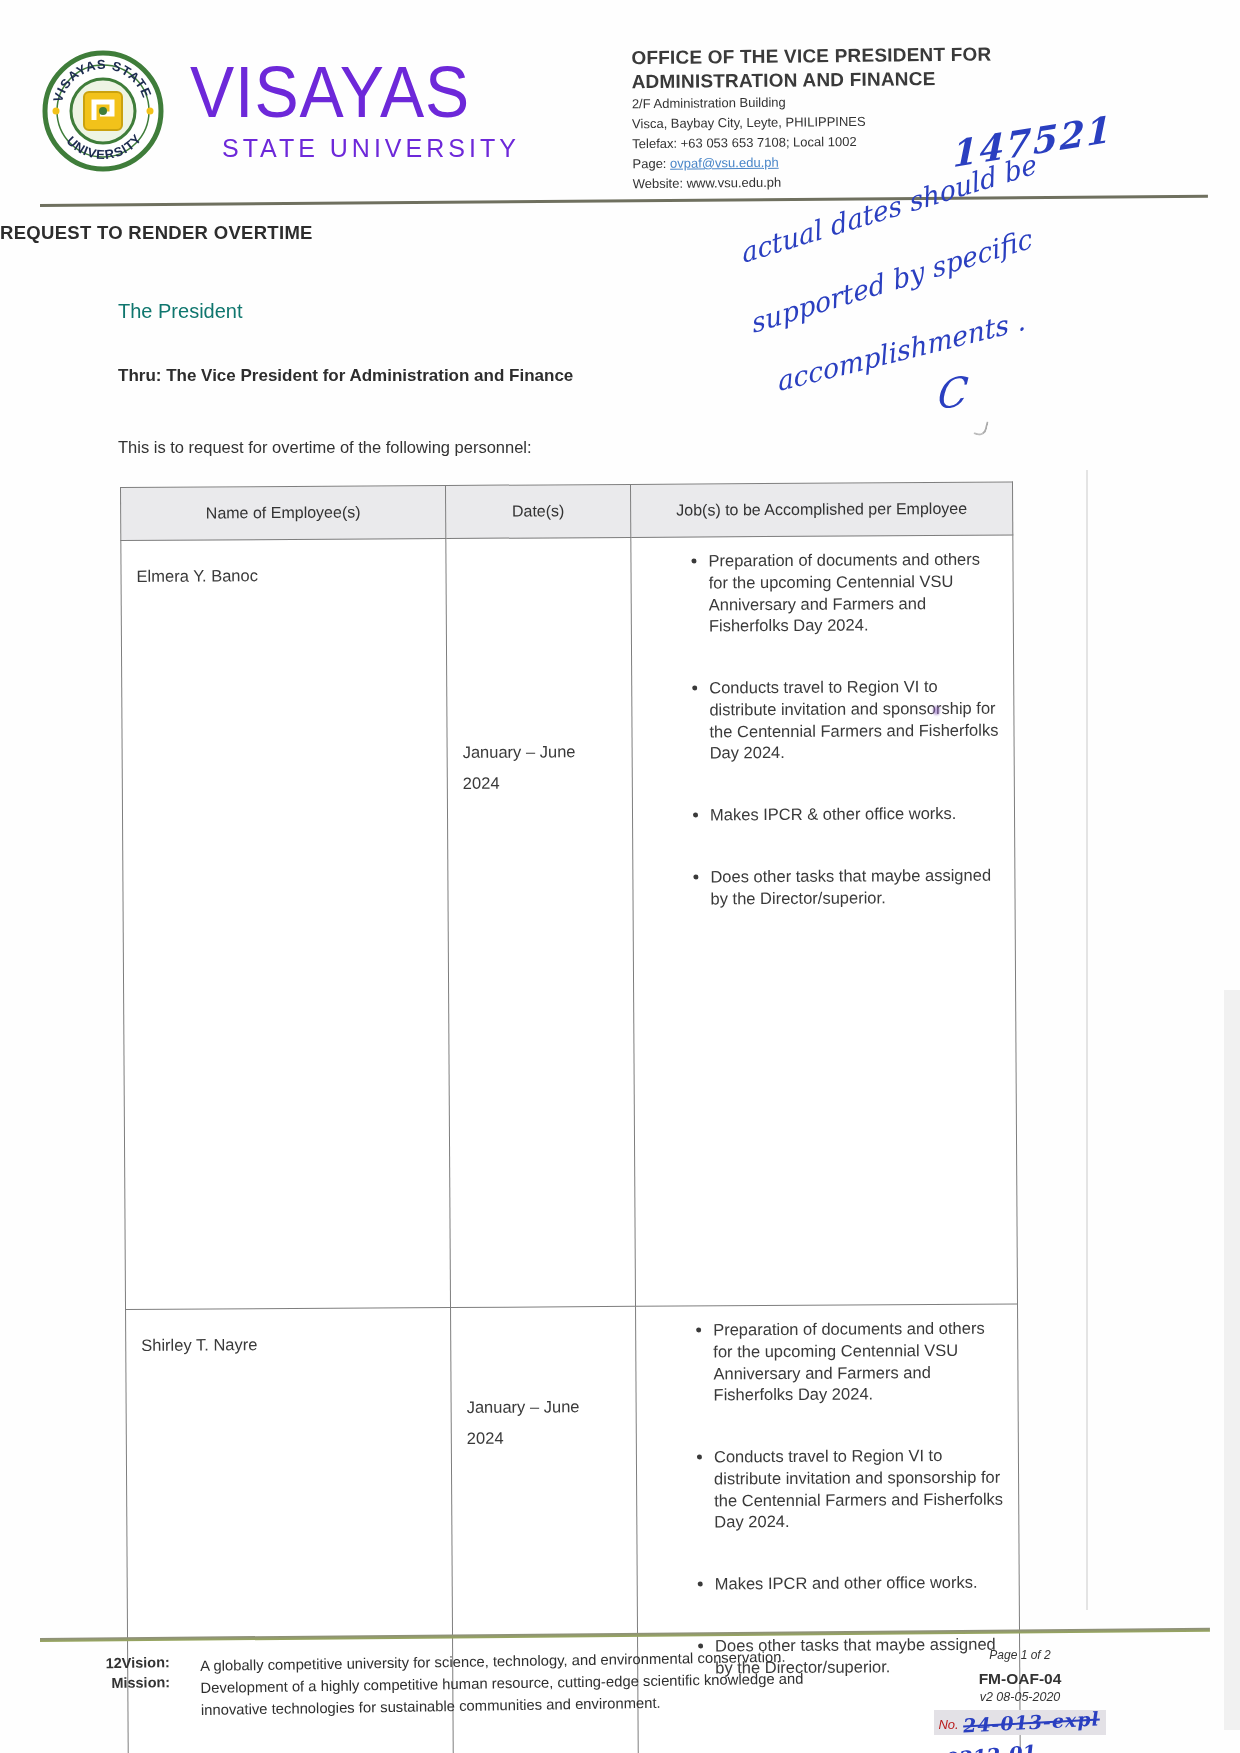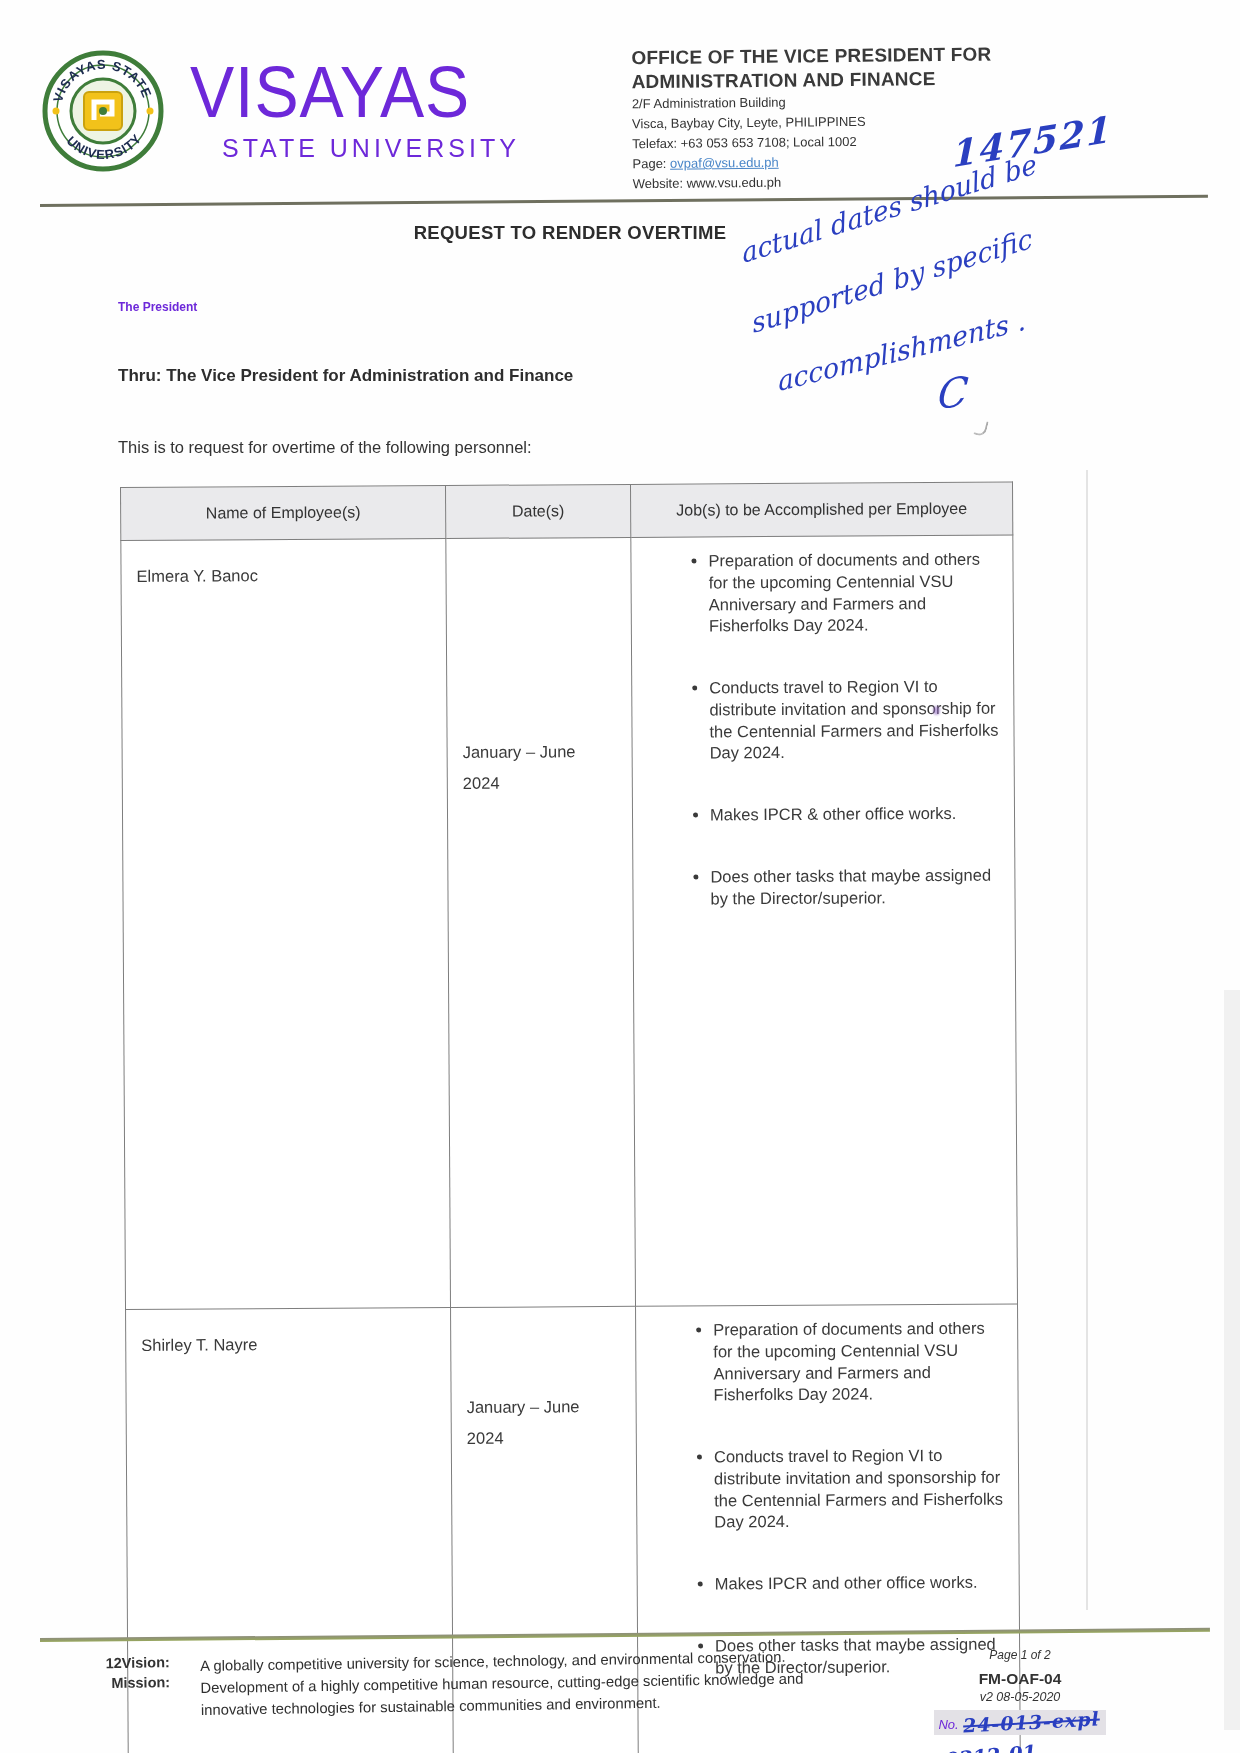--- a/index.html
+++ b/index.html
@@ -14,29 +14,29 @@
   .wm-main{font-size:72px;font-weight:500;letter-spacing:1px;transform:scaleX(.92);transform-origin:left;line-height:1;}
   .wm-sub{font-size:25px;letter-spacing:4px;margin:6px 9px 0 32px;font-weight:400;}
   .office-block{position:absolute;left:632px;top:44px;width:430px;transform:rotate(-0.6deg);}
   .office-title{font-size:19px;font-weight:bold;color:#3a3a3a;line-height:1.25;letter-spacing:.2px;}
   .addr{font-size:13px;color:#333;line-height:1.55;}
   .addr a{color:#4a86c8;text-decoration:underline;}
   .hw{font-family:"DejaVu Serif", serif;font-style:italic;color:#2a3fc0;}
   .ref-number{position:absolute;left:952px;top:120px;font-size:36px;font-weight:600;transform:rotate(-9deg) skewX(-10deg);letter-spacing:2px;}
   .top-rule{position:absolute;left:40px;top:204px;width:1168px;height:3px;background:#6f705f;transform:rotate(-0.45deg);transform-origin:left center;}
   
-  .doc-title{position:absolute;left:0;top:222px;width:1140px;text-align:center;font-size:18.5px;font-weight:bold;color:#2d2d2d;letter-spacing:.3px;}
+  .doc-title{position:absolute;left:0;top:222px;width:1140px;text-align:left;font-size:18.5px;font-weight:bold;color:#2d2d2d;letter-spacing:.3px;}
   .annotation{position:absolute;left:0;top:0;}
   .ann-line{position:absolute;font-size:27px;font-weight:500;white-space:nowrap;transform-origin:left center;}
   .ann-1{left:742px;top:238px;transform:rotate(-17deg) skewX(-8deg);}
   .ann-2{left:752px;top:308px;transform:rotate(-17deg) skewX(-8deg);}
   .ann-3{left:778px;top:366px;transform:rotate(-14deg) skewX(-8deg);}
   .ann-initial{left:938px;top:372px;font-size:40px;transform:rotate(-8deg) skewX(-12deg);}
   
-  .addressee{position:absolute;left:118px;top:300px;font-size:12px;font-weight:bold;color:#6d28d9;}
+  .addressee{position:absolute;left:118px;top:300px;font-size:20px;font-weight:normal;color:#0f766e;}
   .thru-line{position:absolute;left:118px;top:366px;font-size:17px;font-weight:bold;color:#2d2d2d;}
   .intro-line{position:absolute;left:118px;top:438px;font-size:16.5px;color:#333;text-align:right;}
   
   .table-wrap{position:absolute;left:120px;top:487px;transform:rotate(-0.35deg);transform-origin:left top;}
   table.ot-table{border-collapse:collapse;table-layout:fixed;width:892px;background:#fff;}
   .ot-table col.c-name{width:325px;}
   .ot-table col.c-date{width:185px;}
   .ot-table col.c-jobs{width:382px;}
   .ot-table th{
     background:#eaeaec;border:1px solid #7e7e7e;font-weight:normal;
@@ -55,21 +55,21 @@
   .footer-rule{position:absolute;left:40px;top:1638px;width:1170px;height:4px;
     background:linear-gradient(to bottom,#8d8d7c 0%,#97a75c 100%);transform:rotate(-0.5deg);transform-origin:left center;}
   .footer-labels{position:absolute;left:60px;top:1655px;width:110px;text-align:right;font-size:14.5px;font-weight:bold;color:#333;transform:rotate(-0.9deg);}
   .footer-labels div{margin-bottom:4px;}
   .footer-text{position:absolute;left:200px;top:1655px;width:640px;font-size:14.8px;color:#2f2f2f;line-height:1.5;transform:rotate(-0.9deg);transform-origin:left top;}
   .footer-meta{position:absolute;left:930px;top:1648px;width:180px;text-align:center;}
   .page-number{font-size:12px;font-style:italic;color:#333;}
   .form-code{font-size:15.5px;font-weight:bold;color:#333;margin-top:8px;}
   .form-version{font-size:12.5px;font-style:italic;color:#333;margin-top:2px;}
   .no-row{margin-top:6px;background:#e3e1e6;display:inline-block;padding:1px 6px 2px 4px;}
-  .no-label{font-size:13px;font-style:italic;color:#6d28d9;margin-right:4px;}
+  .no-label{font-size:13px;font-style:italic;color:#b91c1c;margin-right:4px;}
   .no-value{font-size:19px;font-weight:bold;letter-spacing:1px;text-decoration:line-through;text-decoration-thickness:2px;transform:rotate(-3deg);display:inline-block;}
   .no-value-2{position:absolute;left:945px;top:1744px;font-size:20px;font-weight:bold;transform:rotate(-5deg);}
   
   .crease{position:absolute;left:1086px;top:470px;width:2px;height:1140px;background:rgba(0,0,0,.10);}
   .edge-band{position:absolute;left:1224px;top:990px;width:16px;height:740px;background:rgba(0,0,0,.05);}
   .speckle{position:absolute;left:933px;top:706px;width:7px;height:9px;background:rgba(140,100,190,.55);border-radius:50%;filter:blur(1px);}
   .pencil-mark{position:absolute;left:975px;top:420px;width:10px;height:14px;border-right:2px solid rgba(90,90,90,.5);border-bottom:2px solid rgba(90,90,90,.4);border-radius:0 0 8px 0;transform:rotate(14deg);}
 </style>
 </head>
 <body>

